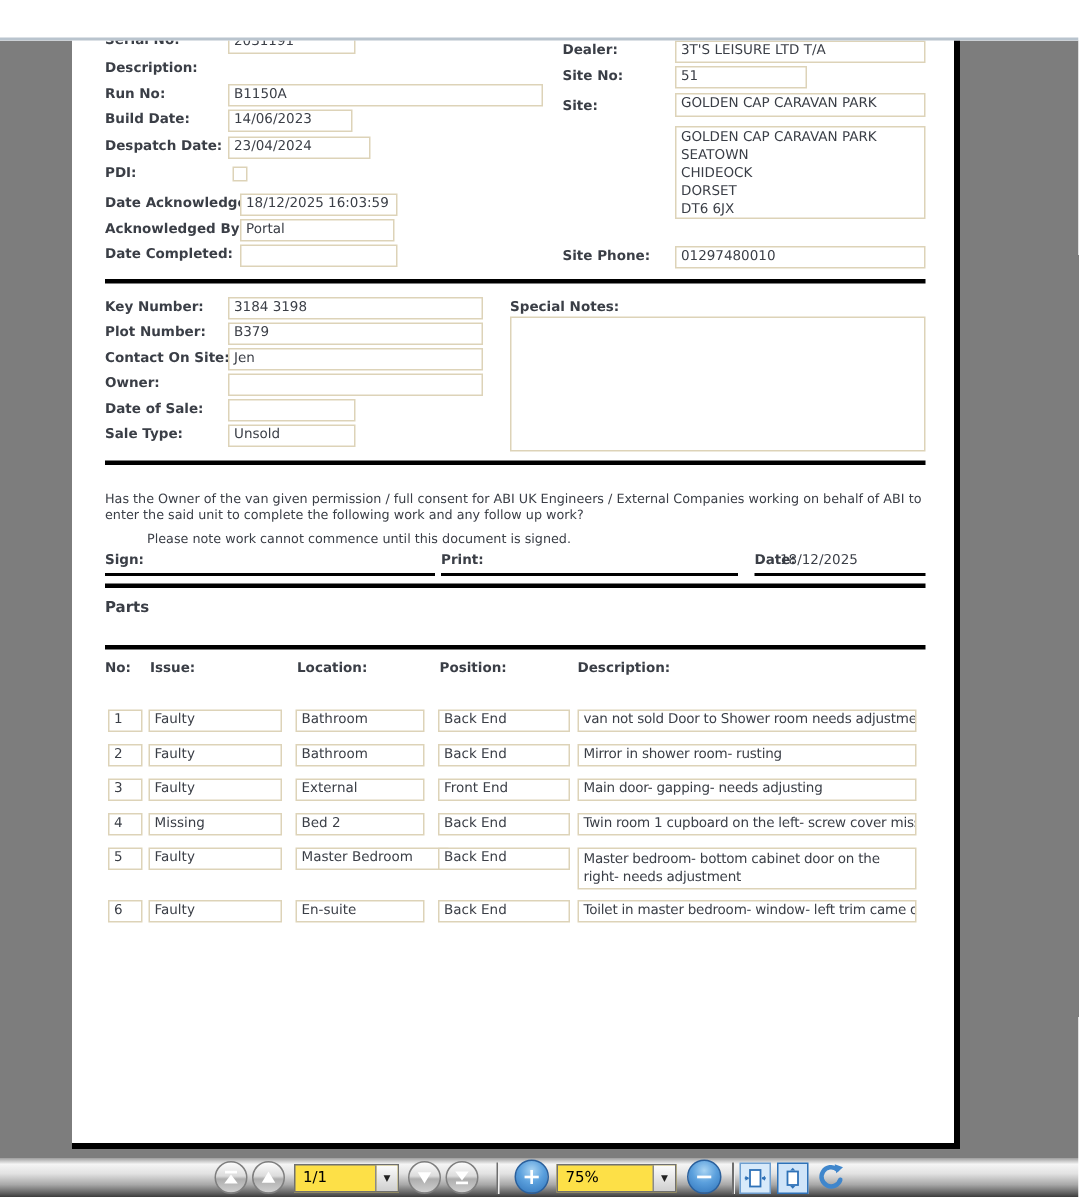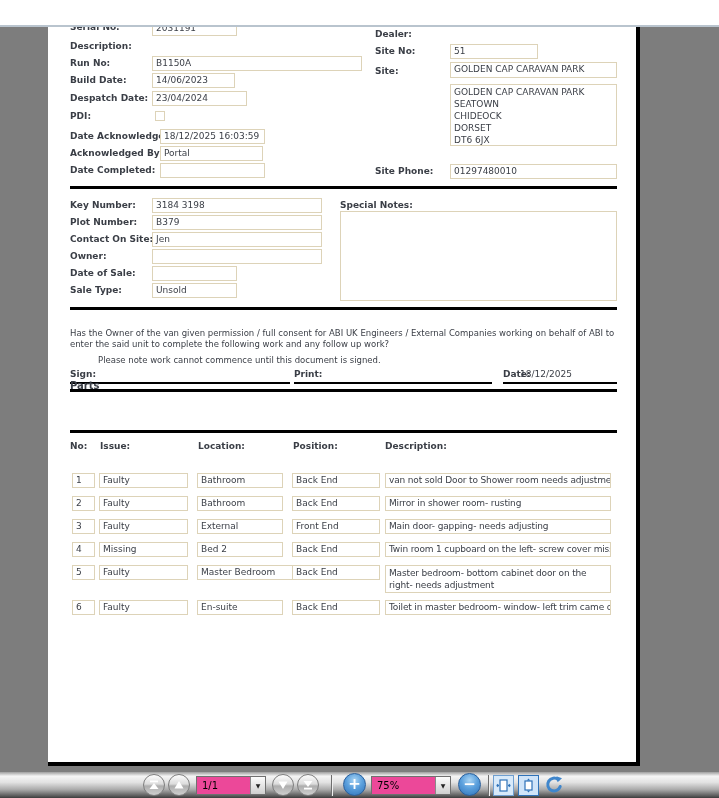--- a/index.html
+++ b/index.html
@@ -30,21 +30,21 @@
   #toolbar { position:absolute; left:0; top:772px; width:719px; height:26px; z-index:6;
     background:linear-gradient(180deg,#9e9e9e 0%,#f5f5f5 16%,#e2e2e2 40%,#a9a9a9 68%,#5a5a5a 92%,#3c3c3c 100%); }
   .circle-btn { position:absolute; top:774px; width:22px; height:22px; border-radius:50%;
     border:1px solid #7e7e7e; z-index:7;
     background:linear-gradient(180deg,#fdfdfd 0%,#dcdcdc 45%,#aeaeae 55%,#cfcfcf 100%);
     display:flex; align-items:center; justify-content:center; }
   .blue-btn { position:absolute; top:773px; width:23px; height:23px; border-radius:50%;
     border:1px solid #2a5f9b; z-index:7; color:#fff; font-size:15px; font-weight:bold;
     background:radial-gradient(circle at 50% 30%, #a9d4f3 0%, #5ba0dd 45%, #2f72b8 100%);
     display:flex; align-items:center; justify-content:center; line-height:1; }
-  .combo { position:absolute; top:776px; height:19px; background:#ec4899; border:1px solid #707070;
+  .combo { position:absolute; top:776px; height:19px; background:#fde047; border:1px solid #707070;
     z-index:7; display:flex; }
   .combo .cv { flex:1; font-size:10px; color:#000; line-height:17px; padding-left:5px; }
   .combo .dd { width:15px; border-left:1px solid #8a8a8a; display:flex; align-items:center;
     justify-content:center; background:linear-gradient(180deg,#fcfcfc,#cfcfcf); font-size:6px; color:#222; }
   .tsep { position:absolute; top:775px; width:2px; height:21px; z-index:7;
     background:linear-gradient(90deg,#6e6e6e 50%,#efefef 50%); }
   .fit-btn { position:absolute; top:775px; width:21px; height:21px; border:1px solid #6f9fd0;
     background:#d8eafa; z-index:7; display:flex; align-items:center; justify-content:center; }
   .fit-btn.sel { border-color:#2f72b8; background:#cfe4f9; }
   .icon-svg { display:block; }
@@ -70,20 +70,21 @@
     <div class="lbl" style="left:70px;top:111px;">PDI:</div>
     <div class="fld" style="left:155px;top:111px;width:10px;height:10px;padding:0;"></div>
     <div class="lbl" style="left:70px;top:131px;">Date Acknowledged:</div>
     <div class="fld" style="left:160px;top:129px;width:105px;">18/12/2025 16:03:59</div>
     <div class="lbl" style="left:70px;top:148px;">Acknowledged By:</div>
     <div class="fld" style="left:160px;top:146px;width:103px;">Portal</div>
     <div class="lbl" style="left:70px;top:165px;">Date Completed:</div>
     <div class="fld" style="left:160px;top:163px;width:105px;"></div>
 
     <div class="lbl" style="left:375px;top:29px;">Dealer:</div>
+    <div class="fld" style="left:450px;top:27px;width:167px;">3T'S LEISURE LTD T/A</div>
     <div class="lbl" style="left:375px;top:46px;">Site No:</div>
     <div class="fld" style="left:450px;top:44px;width:88px;">51</div>
     <div class="lbl" style="left:375px;top:66px;">Site:</div>
     <div class="fld" style="left:450px;top:62px;width:167px;height:16px;">GOLDEN CAP CARAVAN PARK</div>
     <div class="fld multi" style="left:450px;top:84px;width:167px;height:62px;">
       <div>GOLDEN CAP CARAVAN PARK</div>
       <div>SEATOWN</div>
       <div>CHIDEOCK</div>
       <div>DORSET</div>
       <div>DT6 6JX</div>
@@ -115,21 +116,21 @@
     <div class="lbl" style="left:70px;top:369px;">Sign:</div>
     <div class="uline" style="left:70px;top:382px;width:220px;"></div>
     <div class="lbl" style="left:294px;top:369px;">Print:</div>
     <div class="uline" style="left:294px;top:382px;width:198px;"></div>
     <div class="lbl" style="left:503px;top:369px;">Date:</div>
     <div class="txt num" style="left:520px;top:369px;width:96px;font-size:9px;">18/12/2025</div>
     <div class="uline" style="left:503px;top:382px;width:114px;"></div>
 
     <div class="hline" style="left:70px;top:389px;width:547px;"></div>
 
-    <div class="lbl" style="left:70px;top:380px;font-size:10px;">Parts</div>
+    <div class="lbl" style="left:70px;top:400px;font-size:10px;">Parts</div>
     <div class="hline" style="left:70px;top:430px;width:547px;"></div>
     <div class="lbl" style="left:70px;top:441px;">No:</div>
     <div class="lbl" style="left:100px;top:441px;">Issue:</div>
     <div class="lbl" style="left:198px;top:441px;">Location:</div>
     <div class="lbl" style="left:293px;top:441px;text-align:right;">Position:</div>
     <div class="lbl" style="left:385px;top:441px;">Description:</div>
 
     <div>
       <div class="fld num" style="left:72px;top:473px;width:23px;">1</div>
       <div class="fld" style="left:99px;top:473px;width:89px;">Faulty</div>

